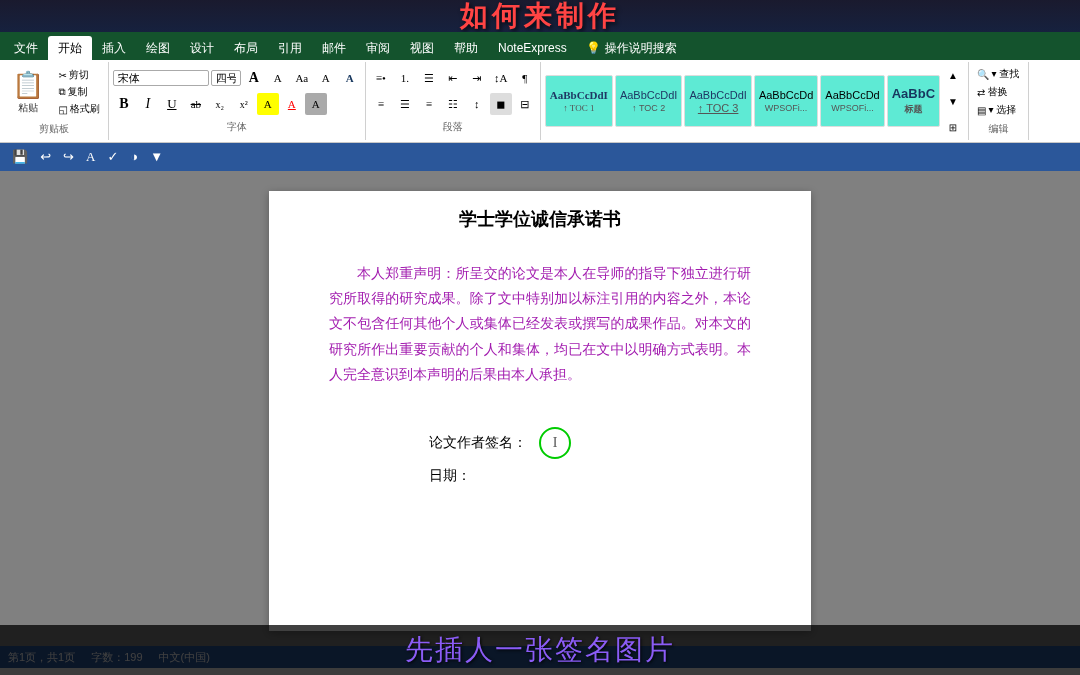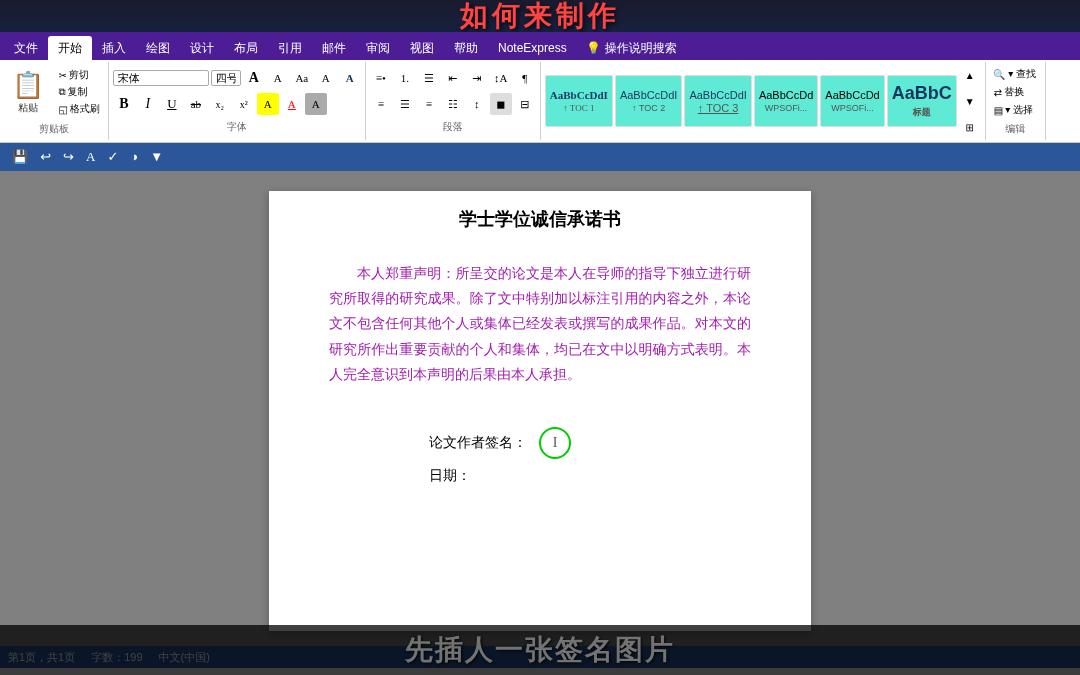--- a/index.html
+++ b/index.html
@@ -28,21 +28,21 @@
       color: #ff4444;
       font-family: 'Microsoft YaHei', '微软雅黑', sans-serif;
       letter-spacing: 4px;
       text-shadow: 2px 2px 4px rgba(0,0,0,0.8);
     }
 
     
     .ribbon-tabs {
       display: flex;
       align-items: flex-end;
-      background: #4c1d95;
+      background: #14532d;
       height: 28px;
       padding-left: 4px;
     }
     .ribbon-tab {
       padding: 4px 10px;
       font-size: 12px;
       color: #fff;
       cursor: pointer;
       border-radius: 3px 3px 0 0;
       font-family: 'Microsoft YaHei', sans-serif;
@@ -273,22 +273,22 @@
       left: 0;
       width: 100%;
       height: 50px;
       background: rgba(0,0,0,0.75);
       display: flex;
       align-items: center;
       justify-content: center;
     }
     .subtitle-text {
       font-size: 28px;
-      font-weight: 700;
-      color: #737373;
+      font-weight: 400;
+      color: #8b5cf6;
       font-family: 'Microsoft YaHei', '微软雅黑', sans-serif;
       letter-spacing: 2px;
       text-shadow: 1px 1px 3px rgba(0,0,0,0.9);
     }
 
     
     .status-bar {
       background: #2b579a;
       height: 22px;
       display: flex;
@@ -424,21 +424,21 @@
         </div>
         <div class="style-item">
           <span style="font-size:11px;">AaBbCcDd</span>
           <span style="font-size:9px;color:#555;margin-top:2px;">WPSOFi...</span>
         </div>
         <div class="style-item">
           <span style="font-size:11px;">AaBbCcDd</span>
           <span style="font-size:9px;color:#555;margin-top:2px;">WPSOFi...</span>
         </div>
         <div class="style-item" style="font-size:13px;font-weight:bold;">
-          <span style="font-size:18px;font-weight:bold;color:#17375e;text-align:right;">AaBbC</span>
+          <span style="font-size:13px;font-weight:bold;color:#17375e;text-align:right;">AaBbC</span>
           <span style="font-size:9px;color:#555;margin-top:2px;">标题</span>
         </div>
         <div style="display:flex;flex-direction:column;justify-content:center;gap:4px;">
           <div class="format-btn" style="font-size:10px;">▲</div>
           <div class="format-btn" style="font-size:10px;">▼</div>
           <div class="format-btn" style="font-size:10px;">⊞</div>
         </div>
       </div>
     </div>
 

